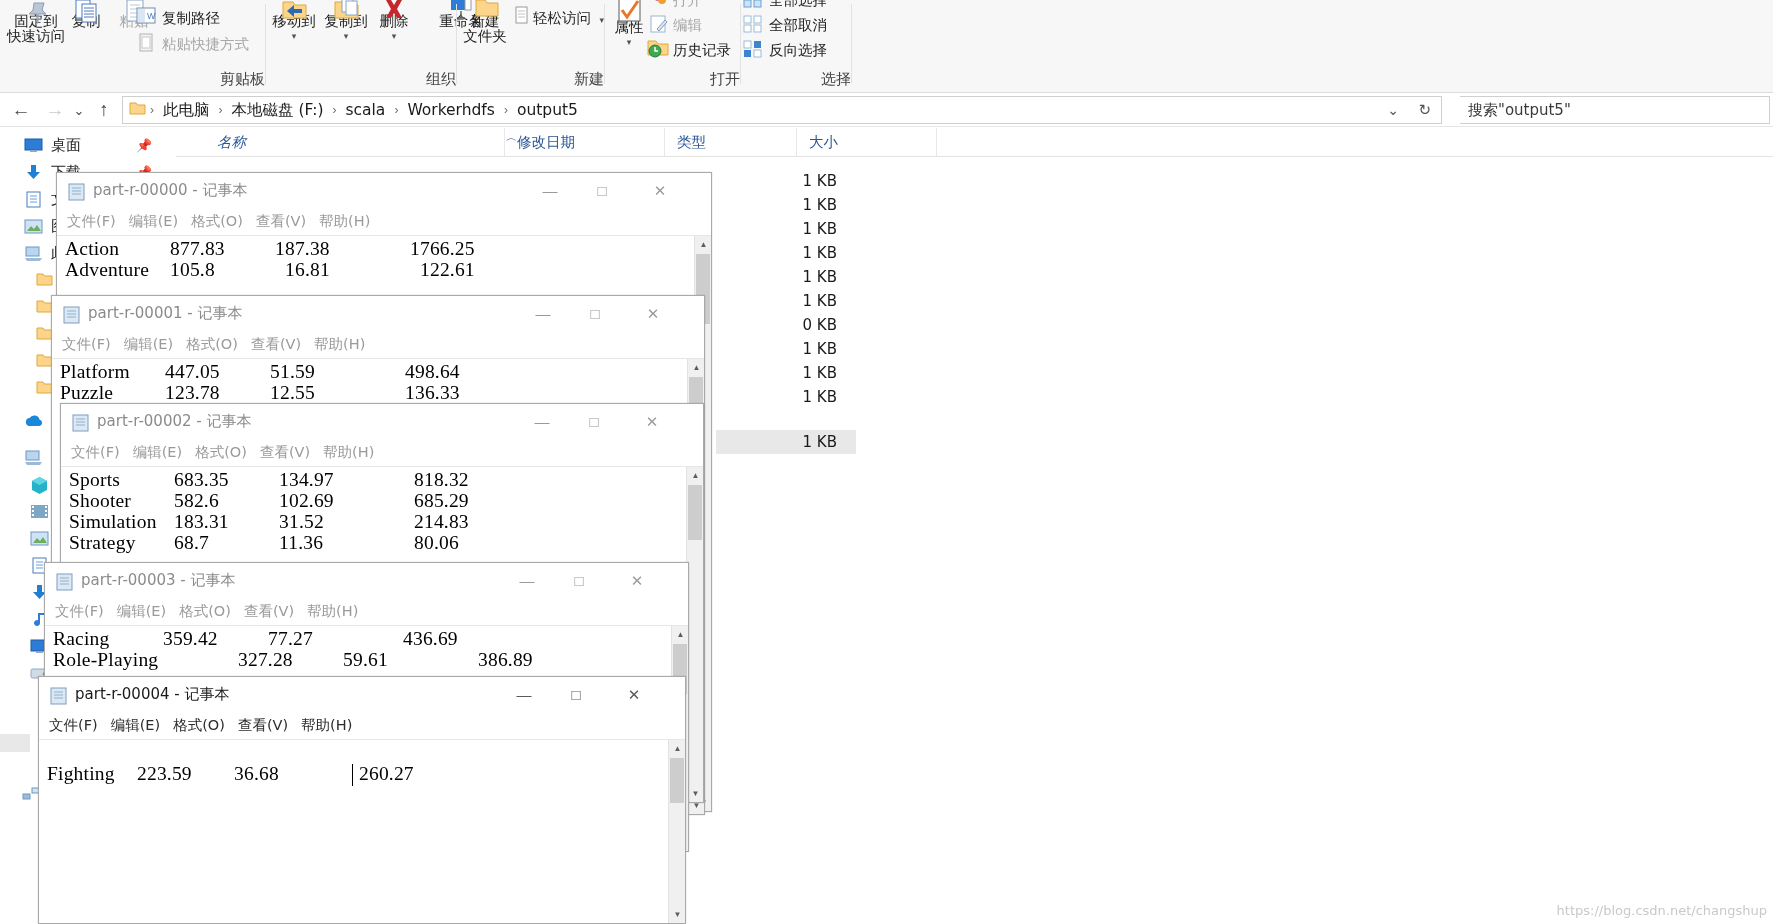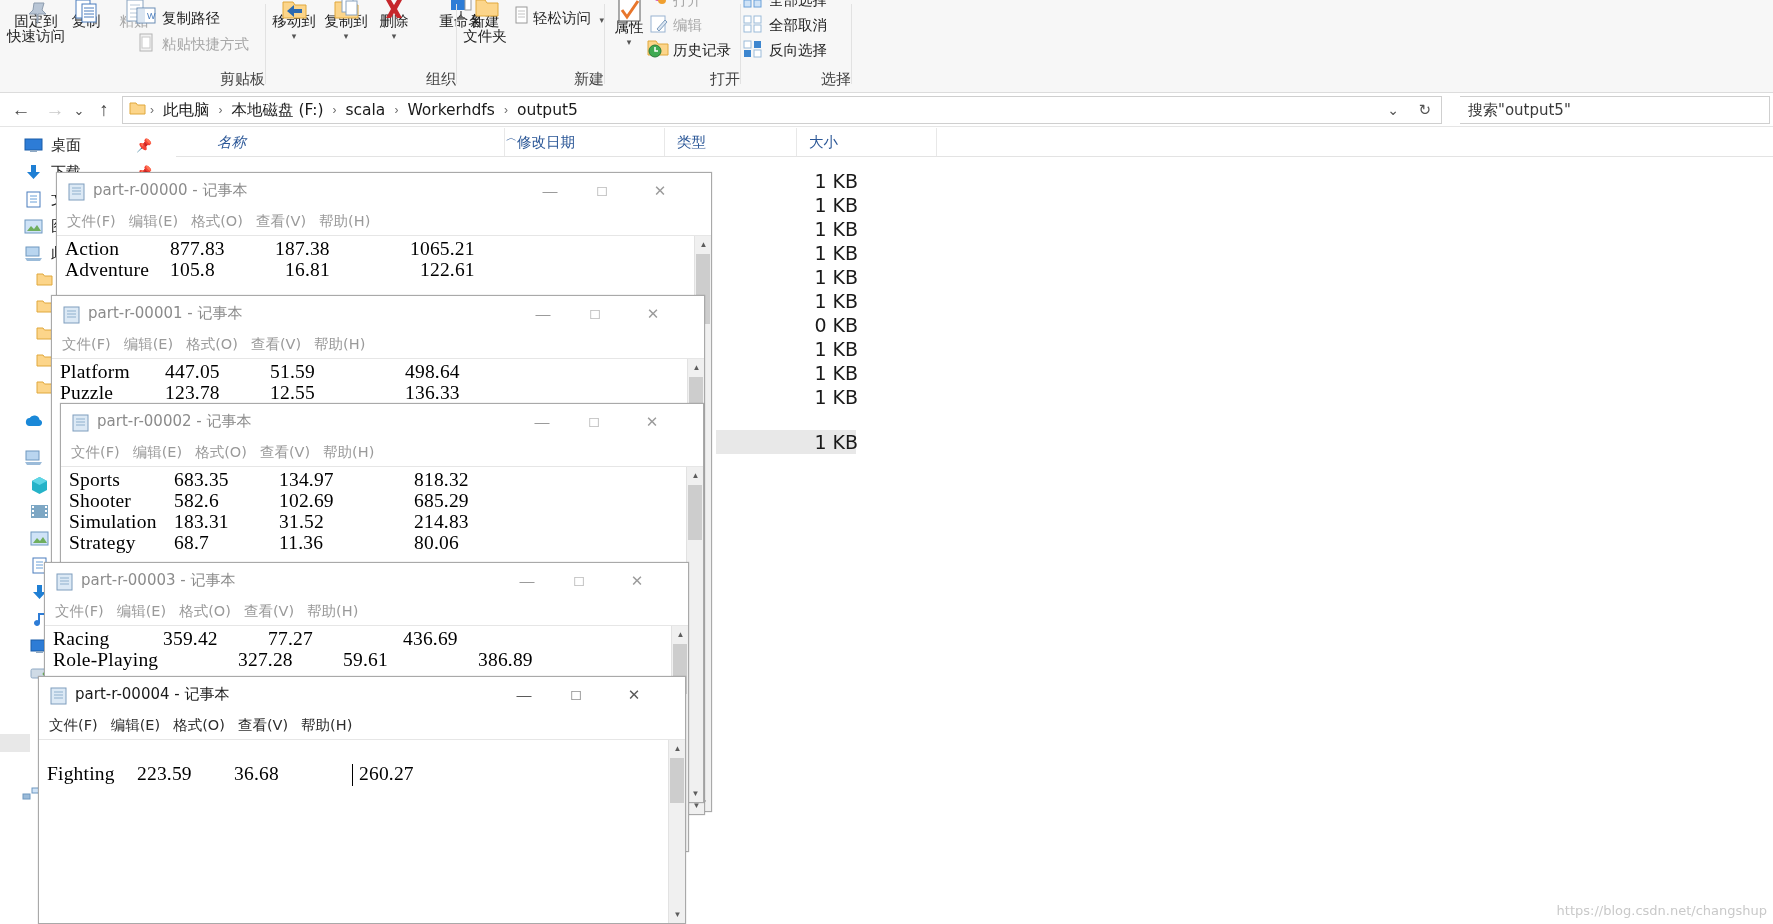--- a/index.html
+++ b/index.html
@@ -77,22 +77,22 @@
     background:#fff; }
   .nav-item { position:absolute; left:24px; height:23px; display:flex;
     align-items:center; font-size:15px; color:#1a1a1a; white-space:nowrap;
     font-family:"DejaVu Sans",sans-serif; }
   .nav-ico { width:19px; height:17px; margin-right:8px; position:relative; flex:none; }
   .pin-glyph { position:absolute; right:-12px; color:#8a8a8a; font-size:13px; }
 
   
   .filelist { position:absolute; left:716px; top:158px; width:1057px; }
   .frow { position:absolute; left:0; width:1057px; height:24px; }
-  .frow .size { position:absolute; left:52px; width:90px; text-align:right;
-    line-height:24px; font-size:19px; color:#1a1a1a;
+  .frow .size { position:absolute; left:31px; width:90px; text-align:right;
+    line-height:24px; font-size:15px; color:#1a1a1a;
     font-family:"DejaVu Sans",sans-serif; }
   .frow.sel { background:#e8e8e8; }
 
   
   .np { position:absolute; background:#fff; border:1px solid #a9a9a9;
         box-shadow:0 0 1px rgba(0,0,0,.28); }
   .np-title { position:relative; height:35px; background:#fff; }
   .np-icon { position:absolute; left:11px; top:9px; width:17px; height:19px; }
   .np-caption { position:absolute; left:36px; top:0; height:35px; line-height:35px;
     font-size:15px; color:#8b8b8b; white-space:nowrap;
@@ -661,21 +661,21 @@
     <span class="np-ctl dim" style="right:28px;">✕</span>
   </div>
   <div class="np-menu dim">
     <span>文件(F)</span>
     <span>编辑(E)</span>
     <span>格式(O)</span>
     <span>查看(V)</span>
     <span>帮助(H)</span>
   </div>
   <div class="np-body" style="height:576px;">
-    <div class="np-line" style="top:2px;"><span style="display:inline-block;width:105px;">Action</span><span style="display:inline-block;width:105px;">877.83</span><span style="display:inline-block;width:135px;">187.38</span><span>1065.21</span></div>
+    <div class="np-line" style="top:2px;"><span style="display:inline-block;width:105px;">Action</span><span style="display:inline-block;width:105px;">877.83</span><span style="display:inline-block;width:135px;">187.38</span><span>1766.25</span></div>
     <div class="np-line" style="top:23px;"><span style="display:inline-block;width:105px;">Adventure</span><span style="display:inline-block;width:105px;">105.8</span><span style="display:inline-block;width:135px;margin-left:10px;">16.81</span><span>122.61</span></div>
     <div class="np-scroll">
       <div class="np-arrow" style="top:0;">▲</div>
       <div class="np-thumb" style="top:18px;height:70px;"></div>
       <div class="np-arrow" style="bottom:0;">▼</div>
     </div>
   </div>
 </div>
 
 <div class="np" style="left:51px; top:295px; width:654px; height:520px; z-index:20;">

